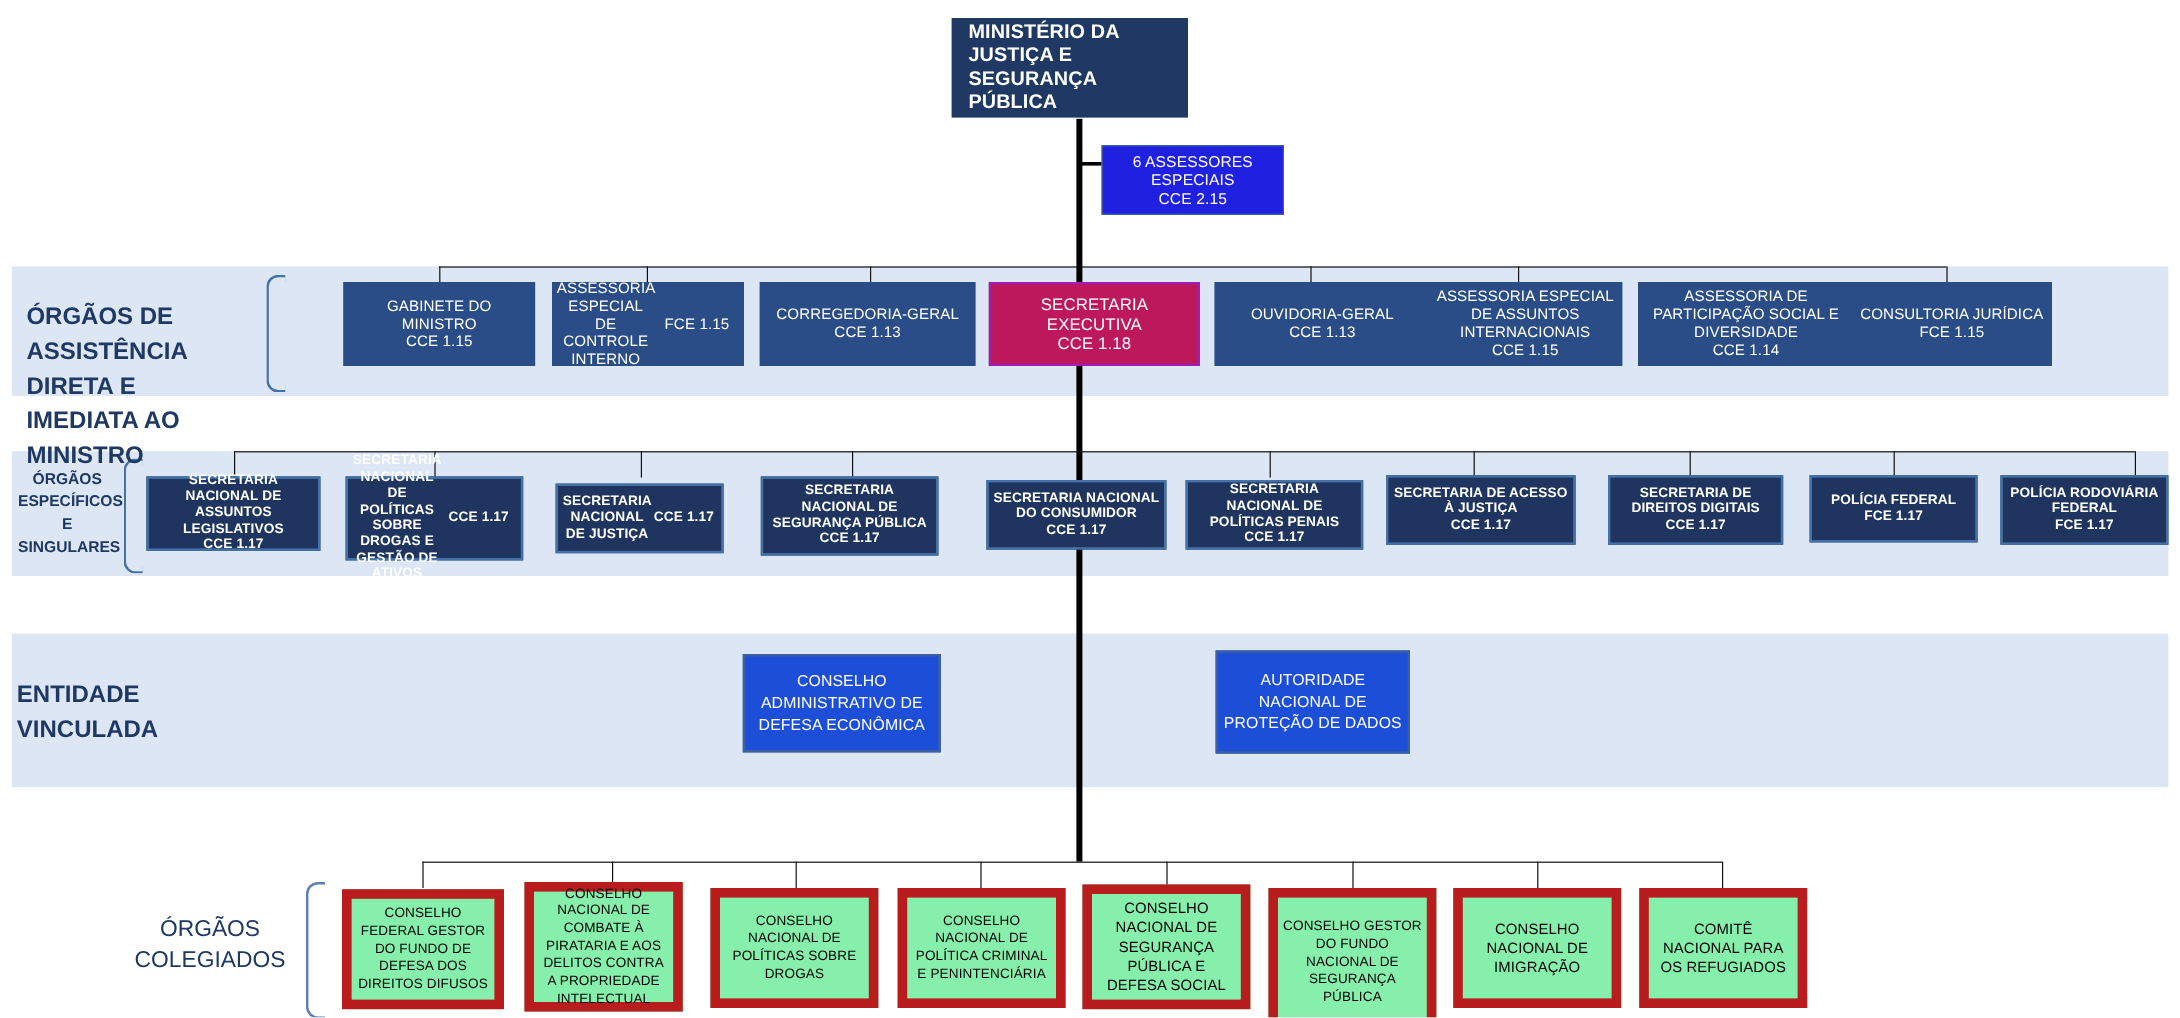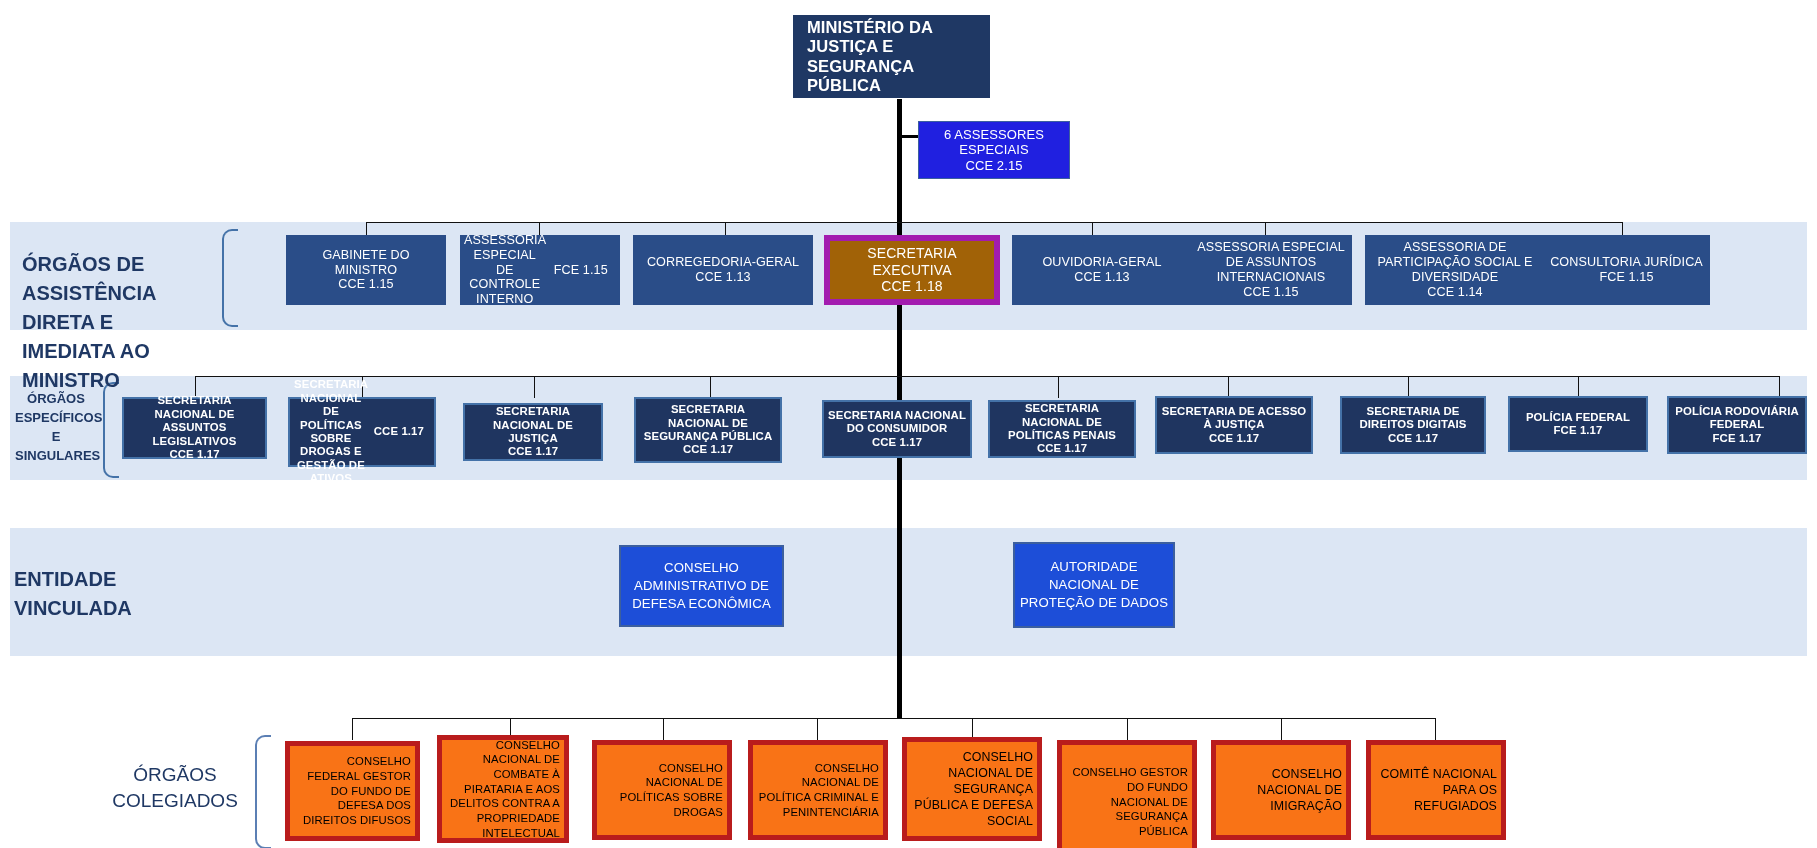--- a/index.html
+++ b/index.html
@@ -79,43 +79,42 @@
     background: #2020e0;
     border: 1px solid #3c5f9e;
     font-size: 13px;
     color: #ffffff;
   }
   .box.assist {
     background: #2a4d88;
     font-size: 12.6px;
   }
   .box.dark {
-    background: #a16207;
-    border: 6px solid #a21caf;
+    background: #be185d;
+    border: 2px solid #a21caf;
     font-size: 14px;
   }
   .box.espec {
     background: #1f3560;
     border: 2px solid #4472a8;
     font-weight: bold;
     font-size: 11.4px;
   }
   .box.entidade {
     background: #1d4ed8;
     border: 2px solid #3c5f9e;
     font-size: 13.2px;
     line-height: 1.35;
   }
   .box.colegiado {
-    background: #f97316;
-    border: 5px solid #b91c1c;
+    background: #86efac;
+    border: 8px solid #b91c1c;
     color: #000000;
     font-size: 11.3px;
     line-height: 1.3;
-    text-align: right;
   }
 
   
   .side-label {
     position: absolute;
     color: #1f3864;
     font-weight: bold;
     font-size: 20px;
     line-height: 1.45;
   }
@@ -249,21 +248,21 @@
   <div class="box espec" style="left:122px; top:397px; width:145px; height:62px; flex-direction:column;">
     <span>SECRETARIA NACIONAL DE ASSUNTOS LEGISLATIVOS</span>
     <span>CCE 1.17</span>
   </div>
 
   <div class="box espec" style="left:288px; top:397px; width:148px; height:70px; flex-direction:row;">
     <span>SECRETARIA NACIONAL DE POLÍTICAS SOBRE DROGAS E GESTÃO DE ATIVOS</span>
     <span>CCE 1.17</span>
   </div>
 
-  <div class="box espec" style="left:463px; top:403px; width:140px; height:58px; flex-direction:column;">
+  <div class="box espec" style="left:463px; top:403px; width:140px; height:58px; ">
     <span>SECRETARIA NACIONAL DE JUSTIÇA</span>
     <span>CCE 1.17</span>
   </div>
 
   <div class="box espec" style="left:634px; top:397px; width:148px; height:66px; flex-direction:column;">
     <span>SECRETARIA NACIONAL DE SEGURANÇA PÚBLICA</span>
     <span>CCE 1.17</span>
   </div>
 
   <div class="box espec" style="left:822px; top:400px; width:150px; height:58px; flex-direction:column;">

